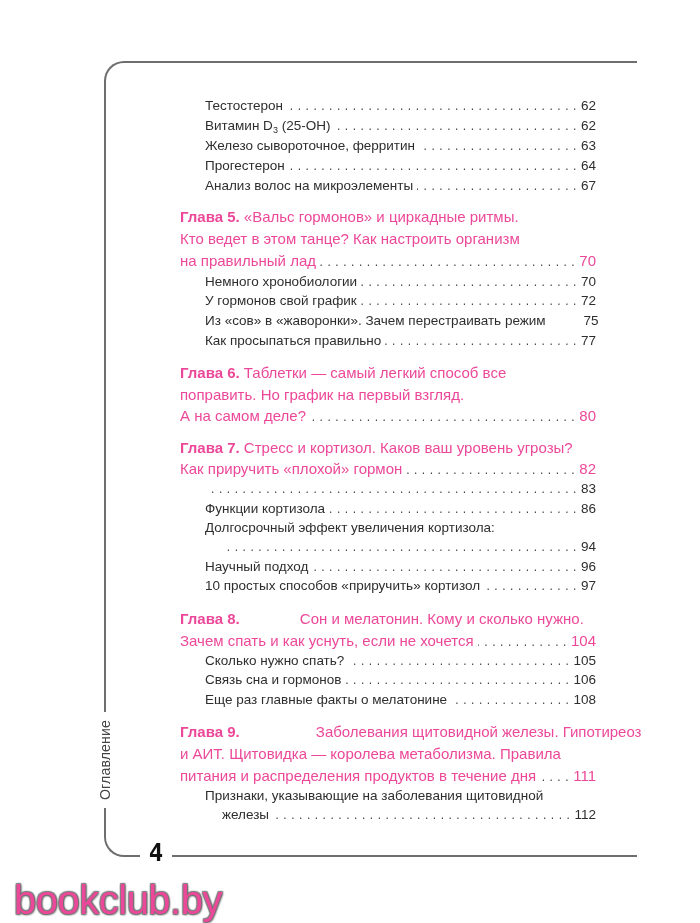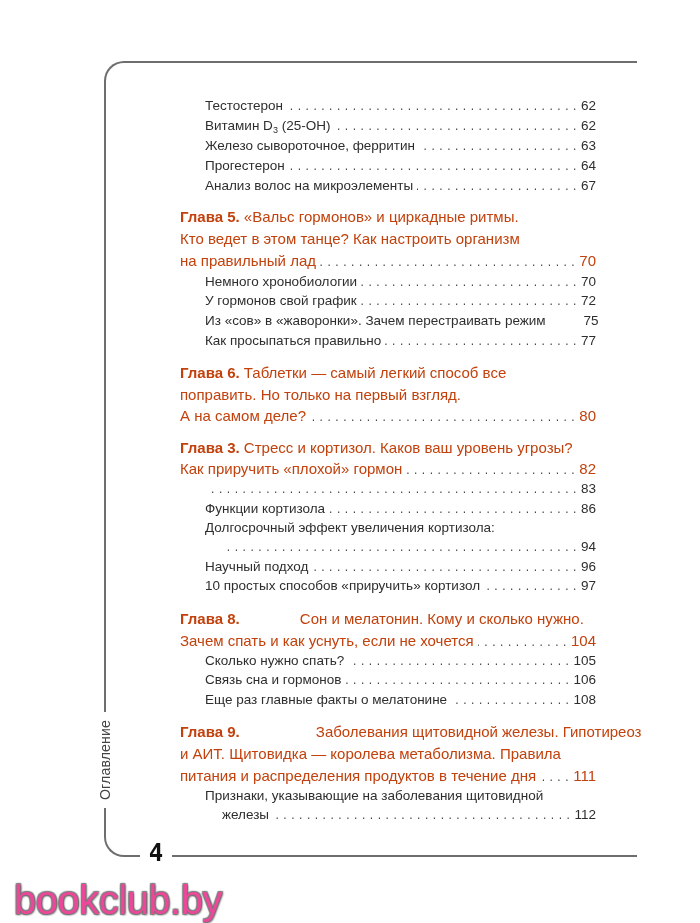--- a/index.html
+++ b/index.html
@@ -41,21 +41,21 @@
     position:absolute; left:14px; top:878px;
     font-size:40px; color:#ec4899; letter-spacing:-0.5px;
     text-shadow: 0 0 2px #777, 1px 1px 2px #666, -1px -1px 1px #888, 1px -1px 1px #888, -1px 1px 1px #888;
   }
   .toc { position:absolute; left:0; top:0; width:700px; }
   .line {
     position:absolute; display:flex; align-items:baseline;
     font-size:13.5px; line-height:19px; height:19px; right:104px;
     white-space:nowrap;
   }
-  .line.chapter { font-size:15px; color:#c2410c; line-height:21px; height:21px; }
+  .line.chapter { font-size:15px; color:#ec4899; line-height:21px; height:21px; }
   .line .lead { flex:1; overflow:hidden; margin:0 4px; position:relative; }
   .line .lead::after {
     content:". . . . . . . . . . . . . . . . . . . . . . . . . . . . . . . . . . . . . . . . . . . . . . . . . . . . . . . . . . . . . . . . . . . . . . . . . . . . . . . . . . . . . . . . .";
     letter-spacing:0.6px; color:#444; font-size:12px; white-space:nowrap;
     display:block; direction:rtl; text-align:right;
   }
   .line .num { text-align:right; }
   .bold { font-weight:bold; }
   sub { font-size:9px; vertical-align:-3px; line-height:0; }
 </style>
@@ -129,30 +129,30 @@
   <div class="line" style="left:205px; top:331px;">
     <span>Как просыпаться правильно</span>
     <span class="lead"></span>
     <span class="num">77</span>
   </div>
 
   <div class="line chapter" style="left:180px; top:362px;">
     <span class="bold">Глава 6.</span>&nbsp;<span>Таблетки — самый легкий способ все</span>
   </div>
   <div class="line chapter" style="left:180px; top:384px;">
-    <span>поправить. Но только на первый взгляд.</span>
+    <span>поправить. Но график на первый взгляд.</span>
   </div>
   <div class="line chapter" style="left:180px; top:405px;">
     <span>А на самом деле?</span>
     <span class="lead"></span>
     <span class="num">80</span>
   </div>
 
   <div class="line chapter" style="left:180px; top:437px;">
-    <span class="bold">Глава 3.</span>&nbsp;<span>Стресс и кортизол. Каков ваш уровень угрозы?</span>
+    <span class="bold">Глава 7.</span>&nbsp;<span>Стресс и кортизол. Каков ваш уровень угрозы?</span>
   </div>
   <div class="line chapter" style="left:180px; top:458px;">
     <span>Как приручить «плохой» гормон</span>
     <span class="lead"></span>
     <span class="num">82</span>
   </div>
   <div class="line" style="left:205px; top:479px;">
     <span class="lead"></span>
     <span class="num">83</span>
   </div>

